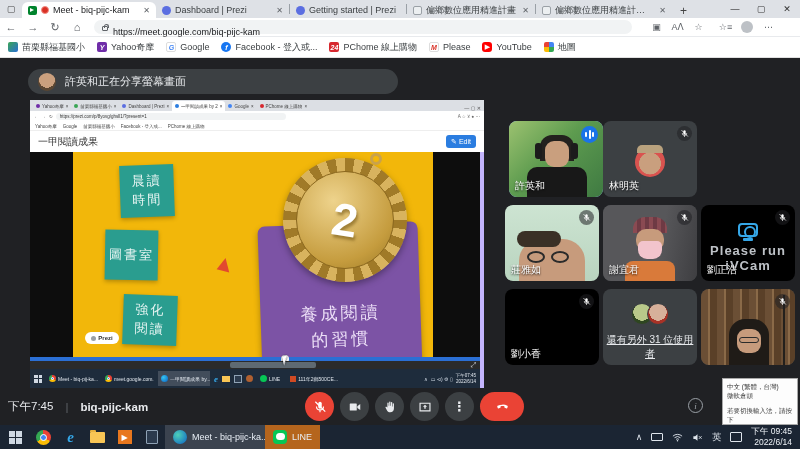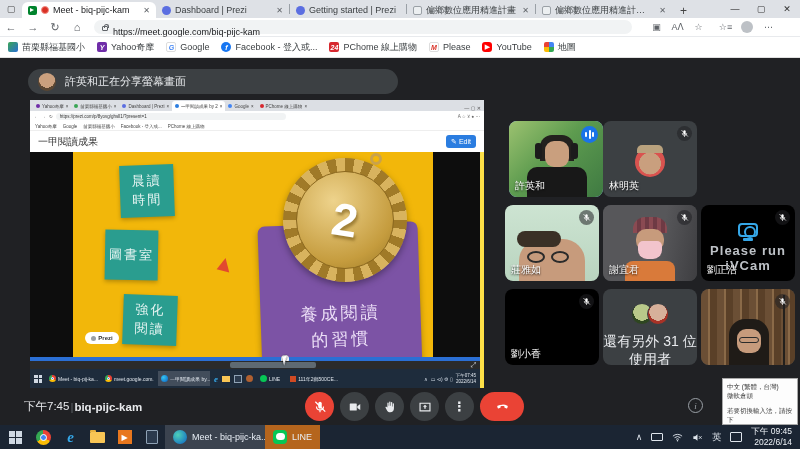--- a/index.html
+++ b/index.html
@@ -40,21 +40,21 @@
   .bm { display:flex; align-items:center; gap:4px; font-size:9px; color:#3c4043; white-space:nowrap; }
   .fv { width:10px; height:10px; border-radius:2px; flex:none; display:flex; align-items:center; justify-content:center; color:#fff; font-size:7px; font-weight:bold; }
 
   
   .meet { position:absolute; left:0; top:58px; width:800px; height:367px; background:#202124; }
   .banner { position:absolute; left:28px; top:11px; width:370px; height:25px; background:#3c4043; border-radius:13px; display:flex; align-items:center; padding:0 10px; gap:9px; }
   .banner .av { width:18px; height:18px; border-radius:50%; background:radial-gradient(circle at 50% 38%,#caa07e 55%,#5a4632 56%); }
   .banner .txt { color:#e8eaed; font-size:11px; }
 
   
-  .shared { position:absolute; left:30px; top:42px; width:454px; height:288px; background:#fde047; overflow:hidden; }
+  .shared { position:absolute; left:30px; top:42px; width:454px; height:288px; background:#c4b5fd; overflow:hidden; }
   .itabs { height:11px; background:#dcdfe4; display:flex; align-items:flex-end; padding-left:3px; font-size:4.5px; color:#444; }
   .itab { height:10px; display:flex; align-items:center; gap:2px; padding:0 3px; max-width:64px; white-space:nowrap; overflow:hidden; border-radius:3px 3px 0 0; }
   .itab.on { background:#fff; }
   .ifv { width:4px; height:4px; border-radius:50%; flex:none; }
   .iaddr { height:11px; background:#fff; display:flex; align-items:center; gap:3px; padding:0 4px; font-size:4.5px; color:#666; }
   .ipill { height:7px; flex:1; max-width:230px; background:#f1f3f4; border-radius:4px; display:flex; align-items:center; padding:0 4px; font-size:4.5px; color:#333; white-space:nowrap; overflow:hidden; }
   .ibm { height:9px; background:#fff; display:flex; align-items:center; gap:6px; padding:0 5px; font-size:4.5px; color:#444; border-bottom:1px solid #eee; white-space:nowrap; }
   .ibm .d { width:4px; height:4px; border-radius:1px; flex:none; }
   .ihdr { height:21px; background:#fff; display:flex; align-items:center; padding:0 8px; }
   .ihdr .t { font-size:10px; color:#333; }
@@ -102,25 +102,25 @@
   .spk i { width:2px; background:#fff; border-radius:1px; }
   .avcirc { position:absolute; left:50%; top:26px; transform:translateX(-50%); width:30px; height:30px; border-radius:50%; }
   .ivcam-ic { position:absolute; left:50%; top:18px; transform:translateX(-50%); width:20px; height:14px; border:2px solid #35a7e8; border-radius:4px; }
   .ivcam-ic:before { content:""; position:absolute; left:4px; top:1px; width:8px; height:8px; border:2px solid #35a7e8; border-radius:50%; }
   .ivcam-ic:after { content:""; position:absolute; left:3px; bottom:-6px; width:10px; height:3px; background:#35a7e8; border-radius:1px; }
   .ivtxt { position:absolute; left:0; right:0; top:38px; text-align:center; color:#bdc1c6; font-size:13px; letter-spacing:1px;font-weight:bold; }
   .moreav { position:absolute; left:50%; top:14px; transform:translateX(-50%); display:flex; }
   .moreav i { width:22px; height:22px; border-radius:50%; border:1.5px solid #3c4043; }
   .moreav i:first-child { background:radial-gradient(circle at 50% 40%,#b9c98a 55%,#2e4620 56%); }
   .moreav i:last-child { background:radial-gradient(circle at 50% 40%,#d7b09a 55%,#a83226 56%); margin-left:-6px; }
-  .moretxt { position:absolute; left:0; right:0; top:44px; text-align:center; color:#e8eaed; font-size:14px; }
+  .moretxt { position:absolute; left:0; right:0; top:44px; text-align:center; color:#e8eaed; font-size:10px;text-decoration:underline; }
 
   
   .bbar { position:absolute; left:0; top:330px; width:800px; height:37px; display:flex; align-items:center; }
-  .bleft { color:#e8eaed; font-size:11.5px; margin-left:24px; display:flex; gap:1px; align-items:center; }
+  .bleft { color:#e8eaed; font-size:11.5px; margin-left:8px; display:flex; gap:12px; align-items:center; }
   .bleft .dv { color:#5f6368; }
   .cbtn { width:29px; height:29px; border-radius:50%; background:#3c4043; display:flex; align-items:center; justify-content:center; flex:none; }
   .cbtn.red { background:#ea4335; }
   .endcall { width:44px; height:29px; border-radius:15px; background:#ea4335; display:flex; align-items:center; justify-content:center; }
   .ctrls { position:absolute; left:305px; top:334px; display:flex; gap:6px; align-items:center; }
   .infoic { position:absolute; left:688px; top:340px; width:15px; height:15px; border-radius:50%; border:1.5px solid #9aa0a6; color:#9aa0a6; font-size:9px; display:flex; align-items:center; justify-content:center; font-style:italic; font-family:"Liberation Serif",serif; }
 
   
   .ime { position:absolute; left:722px; top:320px; width:76px; height:47px; background:#fdfdfd; border:1px solid #a9a9a9; padding:3px 4px; font-size:6.5px; color:#333; line-height:1.45; }
   .ime .gap { height:5px; }

